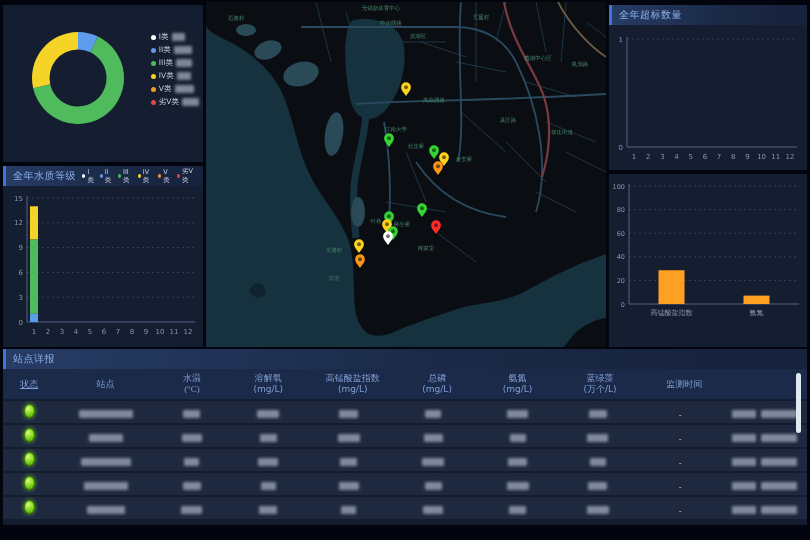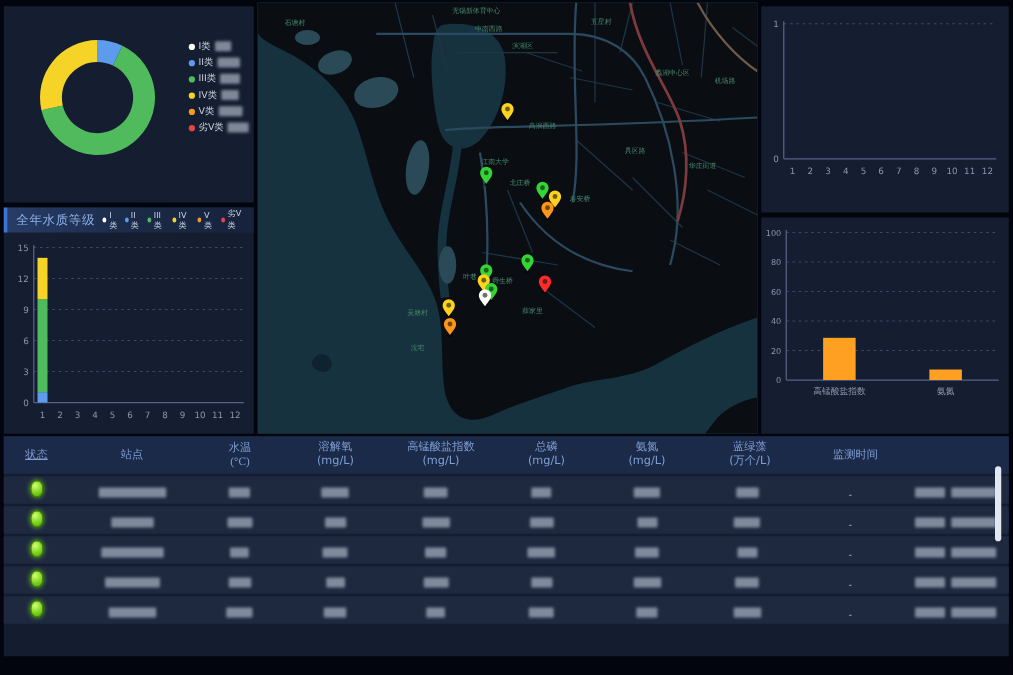--- a/index.html
+++ b/index.html
@@ -283,20 +283,23 @@
           <g transform="translate(154,266) scale(0.72)">
             <ellipse cx="0" cy="1" rx="3.4" ry="1.2" fill="rgba(0,0,0,0.45)"></ellipse>
             <path d="M0,0 C-4,-5.5 -6.8,-8.5 -6.8,-12.2 A6.8,6.8 0 1,1 6.8,-12.2 C6.8,-8.5 4,-5.5 0,0 Z" fill="#ff9518"></path>
             <circle cx="0" cy="-12.2" r="2.7" fill="rgba(10,20,10,0.6)"></circle>
           </g>
         </g>
       </svg>
   </div>
 
   <section class="panel" style="left:609px;top:5px;width:198px;height:165px;">
+    <div class="panel-header">
+      <span class="panel-title">全年超标数量</span>
+    </div>
     <svg id="exceedChart" width="198" height="143">
         <line x1="18" y1="14" x2="188" y2="14" stroke="#454f74" stroke-width="0.7" stroke-dasharray="2,3"></line>
         <text x="14" y="16.5" font-size="7" fill="#8b94ad" text-anchor="end">1</text>
         <text x="14" y="124.5" font-size="7" fill="#8b94ad" text-anchor="end">0</text>
         <line x1="18" y1="12" x2="18" y2="122" stroke="#57608a" stroke-width="1"></line>
         <line x1="18" y1="122" x2="188" y2="122" stroke="#57608a" stroke-width="1"></line>
         <g>
           <text x="25.083333333333332" y="134" font-size="7" fill="#8b94ad" text-anchor="middle">1</text>
           <text x="39.25" y="134" font-size="7" fill="#8b94ad" text-anchor="middle">2</text>
           <text x="53.416666666666664" y="134" font-size="7" fill="#8b94ad" text-anchor="middle">3</text>
@@ -331,20 +334,23 @@
         <g>
           <rect x="49.5" y="96.25200000000001" width="26" height="33.748" fill="#ffa022"></rect>
           <rect x="134.5" y="121.622" width="26" height="8.377999999999998" fill="#ffa022"></rect>
         </g>
         <text x="62.5" y="141" font-size="7" fill="#8b94ad" text-anchor="middle">高锰酸盐指数</text>
         <text x="147.5" y="141" font-size="7" fill="#8b94ad" text-anchor="middle">氨氮</text>
       </svg>
   </section>
 
   <section id="tablePanel">
+    <div class="panel-header">
+      <span class="panel-title">站点详报</span>
+    </div>
     <div id="tblHead">
         <div class="thc" style="width: 6.5%; text-decoration: underline;">
           <div>状态</div>
         </div>
         <div class="thc" style="width: 12.5%;">
           <div>站点</div>
         </div>
         <div class="thc" style="width: 9%; font-family: Liberation Serif, serif;">
           <div>水温</div>
           <div>(°C)</div>

